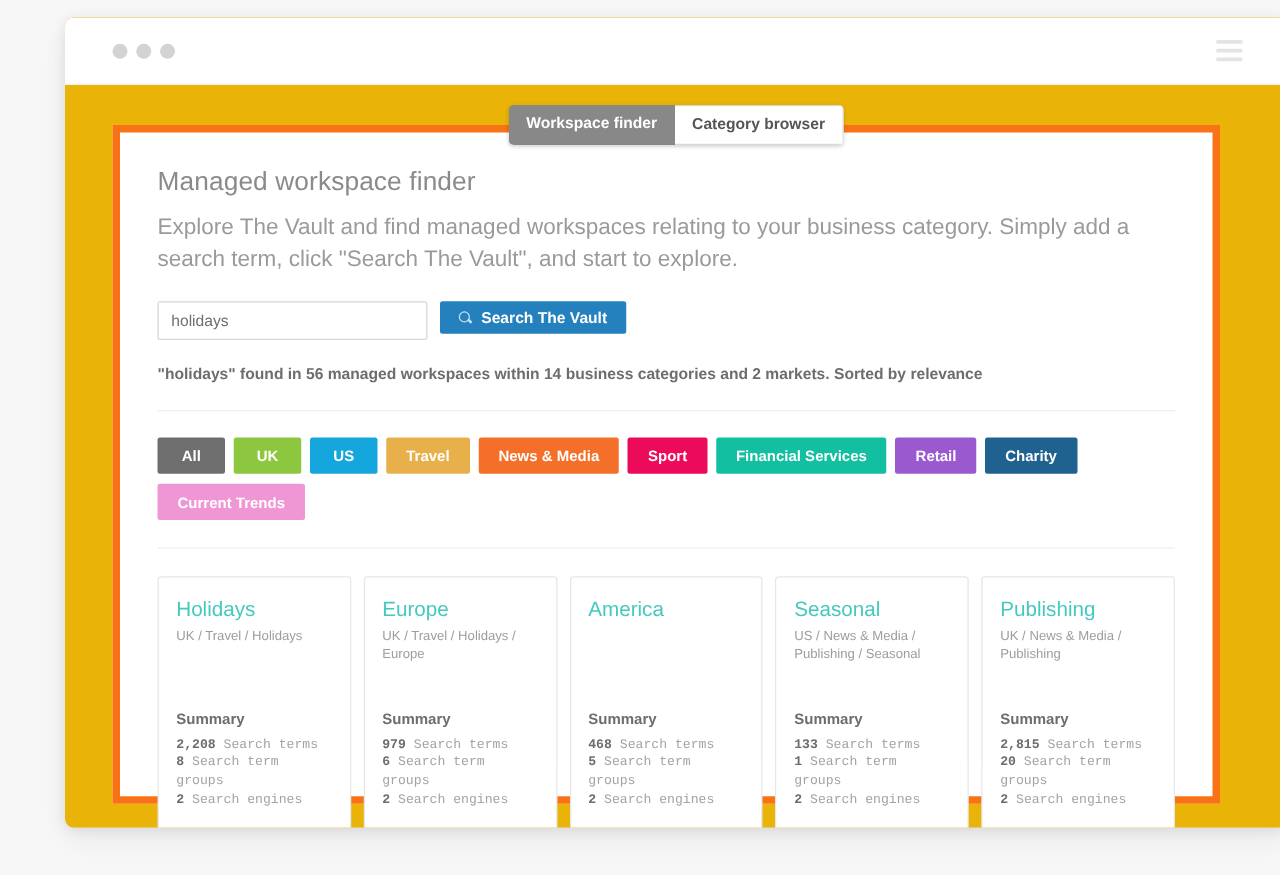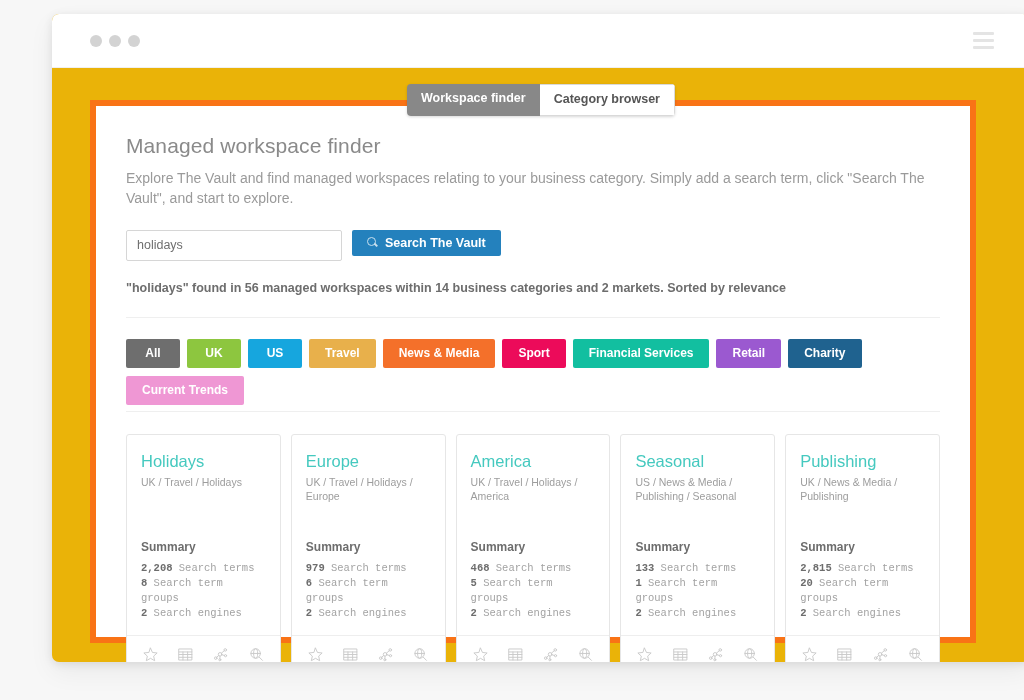--- a/index.html
+++ b/index.html
@@ -120,21 +120,21 @@
   .panel-inner { padding: 28px 30px 0 30px; }
 
   .page-title {
     font-size: 21px;
     color: #8a8a8a;
     font-weight: normal;
     letter-spacing: 0.1px;
     margin-bottom: 10px;
   }
   .page-desc {
-    font-size: 14px;
+    font-size: 18px;
     color: #9a9a9a;
     line-height: 1.45;
     margin-bottom: 21px;
   }
 
   
   .search-row {
     display: flex;
     align-items: stretch;
     gap: 10px;
@@ -198,21 +198,21 @@
     padding-bottom: 22px;
     border-bottom: 1px solid #efefef;
     margin-bottom: 21px;
   }
 
   
   .tags {
     display: flex;
     flex-wrap: wrap;
     gap: 8px 7px;
-    padding-bottom: 6px;
+    padding-bottom: 22px;
     border-bottom: 1px solid #efefef;
     margin-bottom: 22px;
   }
   .tag {
     height: 29px;
     min-width: 54px;
     display: flex;
     align-items: center;
     justify-content: center;
     padding: 0 16px;
@@ -448,21 +448,20 @@
                   <ellipse cx="9" cy="8.8" rx="2.4" ry="5.6" stroke="currentColor" fill="none" stroke-width="1.1" stroke-linecap="round" stroke-linejoin="round"></ellipse>
                   <line x1="3.4" y1="8.8" x2="14.6" y2="8.8" stroke="currentColor" fill="none" stroke-width="1.1" stroke-linecap="round" stroke-linejoin="round"></line>
                   <line x1="13.2" y1="13.1" x2="17" y2="16.9" stroke="currentColor" fill="none" stroke-width="1.1" stroke-linecap="round" stroke-linejoin="round"></line>
                 </svg>
               </div>
             </div>
           </div>
           <div class="card">
             <div class="card-body">
               <div class="card-title">America</div>
-              <div class="card-crumb">UK / Travel / Holidays / America</div>
               <div class="card-summary-block">
                 <div class="card-summary-title">Summary</div>
                 <div class="stat"><b>468</b><span> Search terms</span></div>
                 <div class="stat"><b>5</b><span> Search term groups</span></div>
                 <div class="stat"><b>2</b><span> Search engines</span></div>
               </div>
             </div>
             <div class="card-footer">
               <div class="icon-btn">
                 <svg width="17" height="17" viewBox="0 0 20 20">

